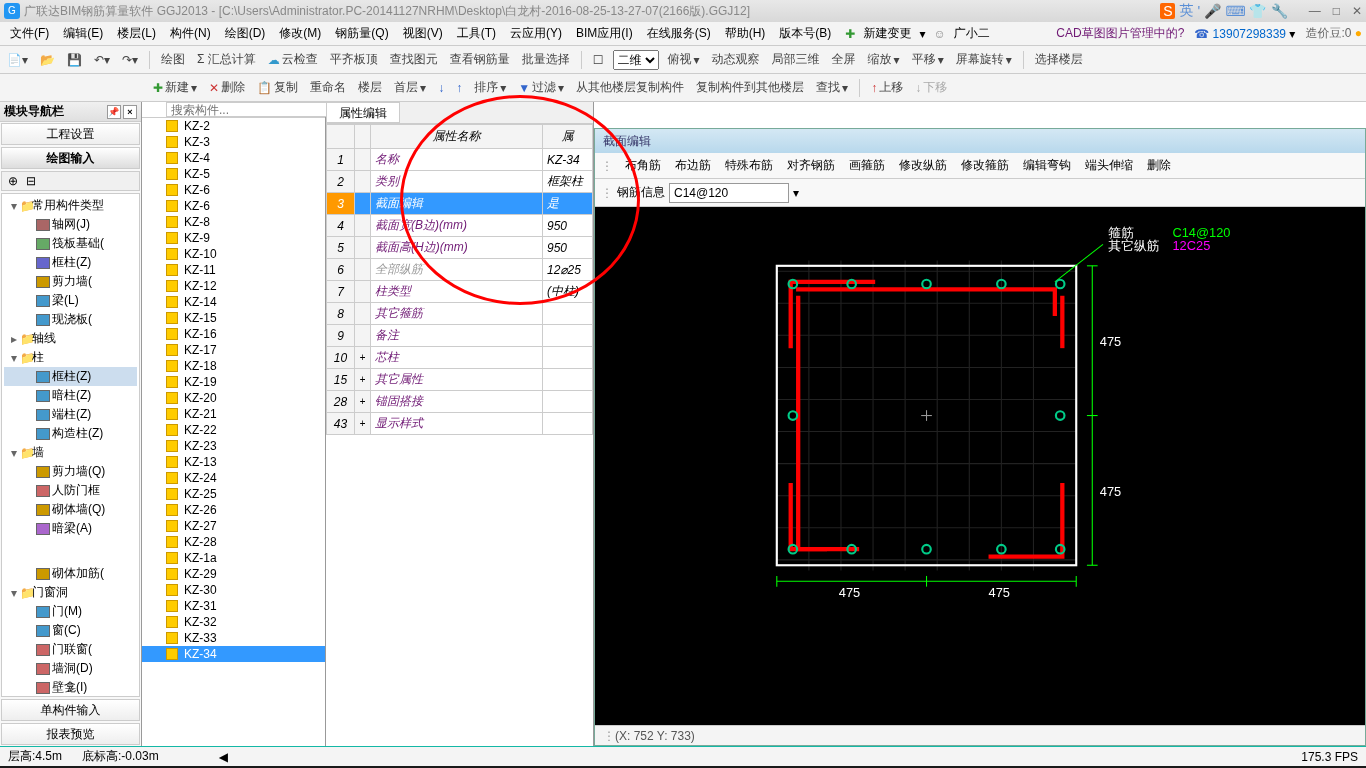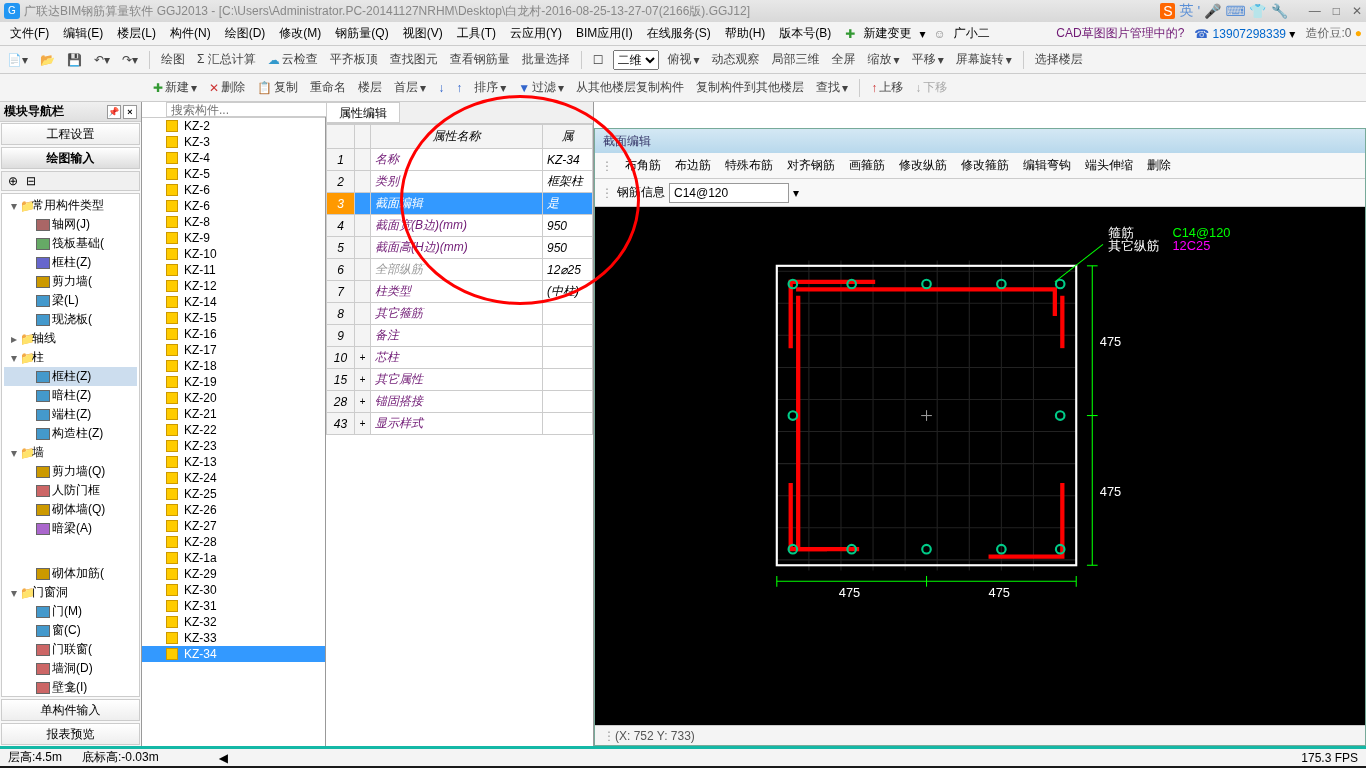--- a/index.html
+++ b/index.html
@@ -56,21 +56,21 @@
 .propgrid td.pname{color:#701a75;}
 .propgrid td.gray{color:#999;}
 .secpanel{position:absolute;left:268px;top:26px;right:0;bottom:0;border:1px solid #7a9;background:#fff;display:flex;flex-direction:column;}
 .sechdr{height:24px;background:linear-gradient(#d4e8f4,#b8d8ec);display:flex;align-items:center;padding:0 8px;color:#336;}
 .sectb{height:26px;border-bottom:1px solid #ccc;display:flex;align-items:center;padding:0 6px;gap:10px;background:#f8f8f8;}
 .sectb .stab{cursor:pointer;padding:2px 2px;}
 .secinfo{height:28px;border-bottom:1px solid #ccc;display:flex;align-items:center;padding:0 6px;gap:4px;background:#f8f8f8;}
 .secinfo input{width:120px;height:20px;border:1px solid #999;padding:0 4px;}
 .canvas{flex:1;background:#000;position:relative;overflow:hidden;}
 .statusb{height:20px;border-top:1px solid #ccc;background:#f4f4f4;display:flex;align-items:center;padding:0 8px;color:#555;}
-.botbar{height:20px;background:#f4f4f4;border-top:3px solid #14b8a6;display:flex;align-items:center;padding:0 8px;gap:20px;}
+.botbar{height:20px;background:#f4f4f4;border-top:1px solid #14b8a6;display:flex;align-items:center;padding:0 8px;gap:20px;}
 .botbar .fps{margin-left:auto;}
 .taskbar{height:40px;background:#1a1a1a;display:flex;align-items:center;color:#fff;}
 .taskbar .start{width:46px;height:40px;display:flex;align-items:center;justify-content:center;font-size:16px;}
 .taskbar .ticons{display:flex;gap:2px;margin-left:10px;}
 .taskbar .ticon3{width:40px;height:40px;display:flex;align-items:center;justify-content:center;}
 .redcircle{position:absolute;border:3px solid red;border-radius:50%;pointer-events:none;z-index:100;}
 .secsvg{position:absolute;inset:0;}
 .bodyrow{display:flex;flex:1;overflow:hidden;}
 </style>
 </head>

